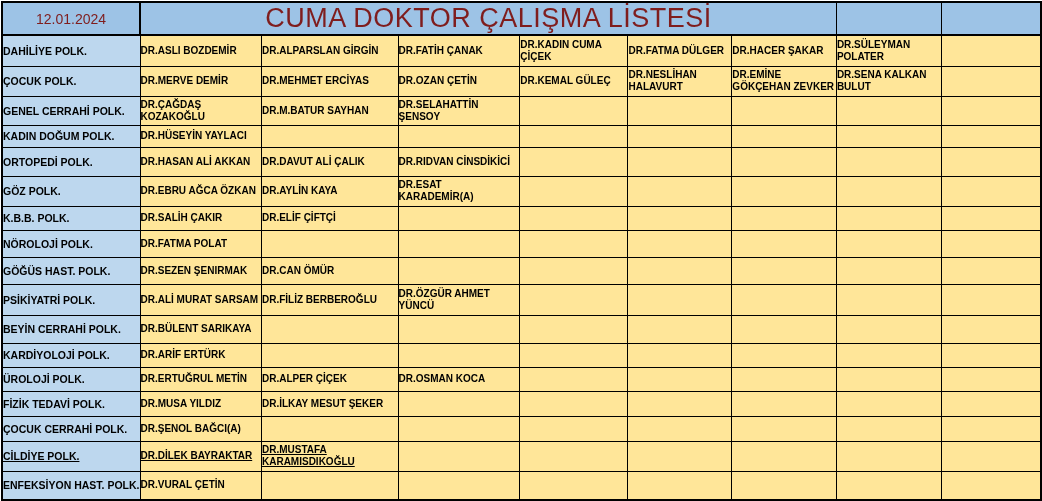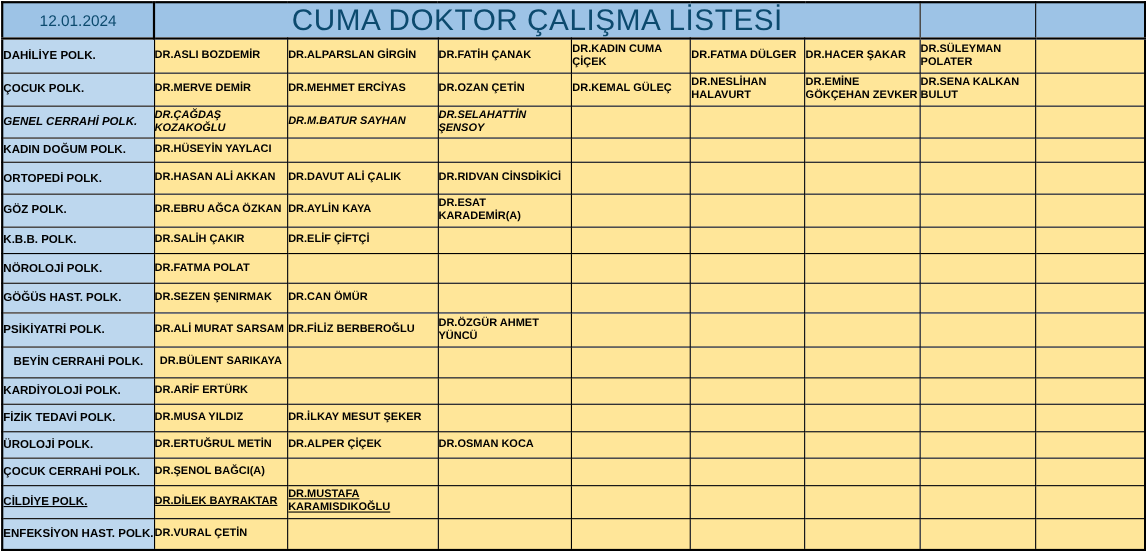--- a/index.html
+++ b/index.html
@@ -24,21 +24,21 @@
     overflow: hidden;
     vertical-align: middle;
     box-sizing: border-box;
     padding: 0;
   }
   
   tr.title-row th {
     background: #9DC3E6;
     border-bottom: 2px solid #000;
     font-weight: normal;
-    color: #0c4a6e;
+    color: #7f1d1d;
   }
   th.date-cell {
     font-size: 14px;
     text-align: center;
     border-right: 2px solid #000 !important;
   }
   th.title-cell {
     font-size: 27px;
     text-align: center;
     letter-spacing: 0.5px;
@@ -105,21 +105,21 @@
           <td class="dept">ÇOCUK POLK.</td>
           <td class="doc">DR.MERVE DEMİR</td>
           <td class="doc">DR.MEHMET ERCİYAS</td>
           <td class="doc">DR.OZAN ÇETİN</td>
           <td class="doc">DR.KEMAL GÜLEÇ</td>
           <td class="doc">DR.NESLİHAN HALAVURT</td>
           <td class="doc">DR.EMİNE GÖKÇEHAN ZEVKER</td>
           <td class="doc">DR.SENA KALKAN BULUT</td>
           <td class="doc"></td>
         </tr>
-        <tr style="height: 29px; font-style: italic;">
+        <tr style="height: 29px;">
           <td class="dept">GENEL CERRAHİ POLK.</td>
           <td class="doc">DR.ÇAĞDAŞ KOZAKOĞLU</td>
           <td class="doc">DR.M.BATUR SAYHAN</td>
           <td class="doc">DR.SELAHATTİN ŞENSOY</td>
           <td class="doc"></td>
           <td class="doc"></td>
           <td class="doc"></td>
           <td class="doc"></td>
           <td class="doc"></td>
         </tr>
@@ -193,65 +193,65 @@
           <td class="dept">PSİKİYATRİ POLK.</td>
           <td class="doc">DR.ALİ MURAT SARSAM</td>
           <td class="doc">DR.FİLİZ BERBEROĞLU</td>
           <td class="doc">DR.ÖZGÜR AHMET YÜNCÜ</td>
           <td class="doc"></td>
           <td class="doc"></td>
           <td class="doc"></td>
           <td class="doc"></td>
           <td class="doc"></td>
         </tr>
-        <tr style="height: 28px; text-align: center;">
+        <tr style="height: 28px;">
           <td class="dept">BEYİN CERRAHİ POLK.</td>
           <td class="doc">DR.BÜLENT SARIKAYA</td>
           <td class="doc"></td>
           <td class="doc"></td>
           <td class="doc"></td>
           <td class="doc"></td>
           <td class="doc"></td>
           <td class="doc"></td>
           <td class="doc"></td>
         </tr>
         <tr style="height: 24px;">
           <td class="dept">KARDİYOLOJİ POLK.</td>
           <td class="doc">DR.ARİF ERTÜRK</td>
           <td class="doc"></td>
-          <td class="doc"></td>
-          <td class="doc"></td>
-          <td class="doc"></td>
-          <td class="doc"></td>
-          <td class="doc"></td>
-          <td class="doc"></td>
-        </tr>
-        <tr style="height: 25px;">
-          <td class="dept">FİZİK TEDAVİ POLK.</td>
-          <td class="doc">DR.MUSA YILDIZ</td>
-          <td class="doc">DR.İLKAY MESUT ŞEKER</td>
           <td class="doc"></td>
           <td class="doc"></td>
           <td class="doc"></td>
           <td class="doc"></td>
           <td class="doc"></td>
           <td class="doc"></td>
         </tr>
         <tr style="height: 24px;">
           <td class="dept">ÜROLOJİ POLK.</td>
           <td class="doc">DR.ERTUĞRUL METİN</td>
           <td class="doc">DR.ALPER ÇİÇEK</td>
           <td class="doc">DR.OSMAN KOCA</td>
           <td class="doc"></td>
           <td class="doc"></td>
           <td class="doc"></td>
           <td class="doc"></td>
           <td class="doc"></td>
         </tr>
         <tr style="height: 25px;">
+          <td class="dept">FİZİK TEDAVİ POLK.</td>
+          <td class="doc">DR.MUSA YILDIZ</td>
+          <td class="doc">DR.İLKAY MESUT ŞEKER</td>
+          <td class="doc"></td>
+          <td class="doc"></td>
+          <td class="doc"></td>
+          <td class="doc"></td>
+          <td class="doc"></td>
+          <td class="doc"></td>
+        </tr>
+        <tr style="height: 25px;">
           <td class="dept">ÇOCUK CERRAHİ POLK.</td>
           <td class="doc">DR.ŞENOL BAĞCI(A)</td>
           <td class="doc"></td>
           <td class="doc"></td>
           <td class="doc"></td>
           <td class="doc"></td>
           <td class="doc"></td>
           <td class="doc"></td>
           <td class="doc"></td>
         </tr>

